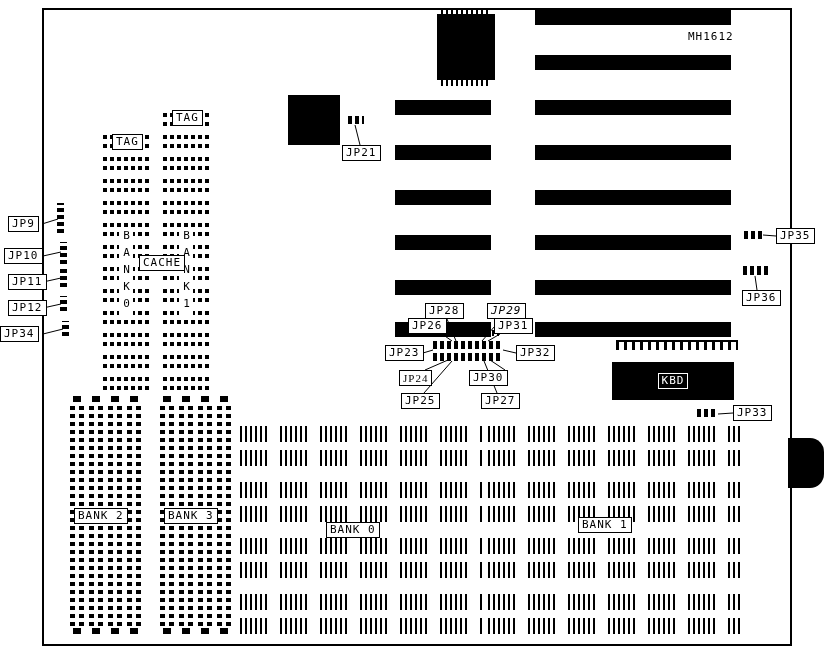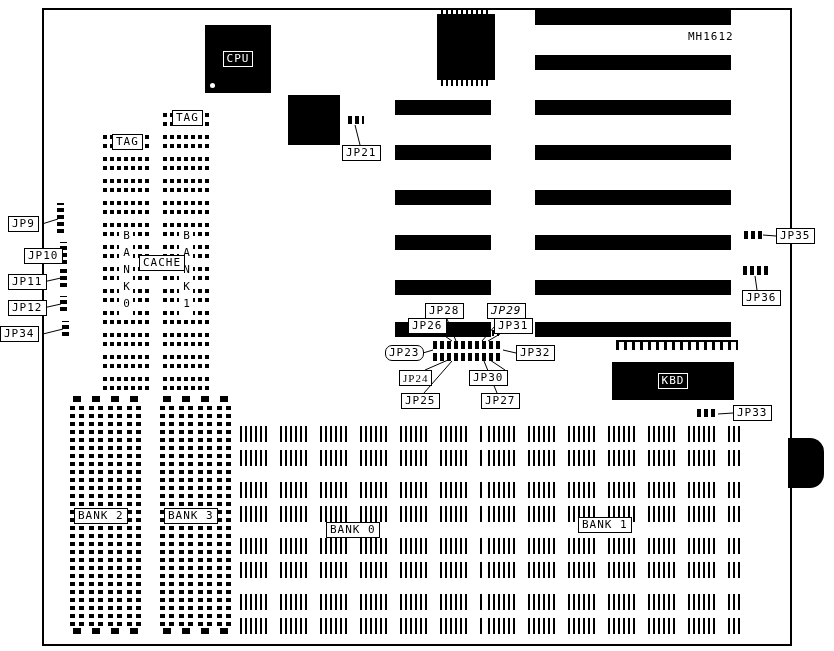--- a/index.html
+++ b/index.html
@@ -83,24 +83,20 @@
       <line x1="423" y1="353" x2="433" y2="350"></line>
       <line x1="516" y1="353" x2="503" y2="350"></line>
       <line x1="425" y1="370" x2="448" y2="360"></line>
       <line x1="505" y1="370" x2="490" y2="360"></line>
       <line x1="424" y1="393" x2="452" y2="361"></line>
       <line x1="497" y1="393" x2="484" y2="361"></line>
     </g>
   </svg>
 
 
-  <div class="blackchip cpu" style="left:205px;top:25px;width:66px;height:68px;">
-    <span class="lbl inv" style="position:static;">CPU</span>
-    <span class="pin1" style="left:5px;bottom:5px;"></span>
-  </div>
 
   <div class="blackchip" style="left:288px;top:95px;width:52px;height:50px;"></div>
 
   <div class="ticks" style="left:441px;top:8px;width:50px;height:6px;"></div>
   <div class="blackchip" style="left:437px;top:14px;width:58px;height:66px;"></div>
   <div class="ticks" style="left:441px;top:80px;width:50px;height:6px;"></div>
 
   <div class="slot" style="left:535px;top:10px;width:196px;"></div>
   <div class="slot" style="left:535px;top:55px;width:196px;"></div>
   <div class="slot" style="left:395px;top:100px;width:96px;"></div>
@@ -118,21 +114,21 @@
 
   <div class="plain" style="left:688px;top:30px;">MH1612</div>
 
   <div class="vdash" style="left:57px;top:203px;width:7px;height:30px;"></div>
   <div class="vdash" style="left:60px;top:242px;width:7px;height:22px;"></div>
   <div class="vdash" style="left:60px;top:269px;width:7px;height:18px;"></div>
   <div class="vdash" style="left:60px;top:296px;width:7px;height:15px;"></div>
   <div class="vdash" style="left:62px;top:321px;width:7px;height:15px;"></div>
 
   <div class="lbl" style="left:8px;top:216px;">JP9</div>
-  <div class="lbl" style="left:24px;top:248px;">JP10</div>
+  <div class="lbl" style="left:4px;top:248px;">JP10</div>
   <div class="lbl" style="left:8px;top:274px;">JP11</div>
   <div class="lbl" style="left:8px;top:300px;">JP12</div>
   <div class="lbl" style="left:0;top:326px;">JP34</div>
 
   <div class="hdash" style="left:348px;top:116px;width:16px;height:8px;"></div>
   <div class="lbl" style="left:342px;top:145px;">JP21</div>
 
   <div class="dipcol" style="left:103px;top:131px;height:259px;"></div>
   <div class="dipcol" style="left:163px;top:107px;height:283px;"></div>
   <div class="lbl" style="left:172px;top:110px;">TAG</div>
@@ -141,21 +137,21 @@
   <div class="vlabel" style="left:179px;top:228px;">BANK1</div>
   <div class="lbl" style="left:139px;top:255px;">CACHE</div>
 
   <div class="ticks" style="left:437px;top:330px;width:62px;height:6px;"></div>
   <div class="jgrid" style="left:433px;top:340px;width:70px;height:21px;"></div>
 
   <div class="lbl" style="left:425px;top:303px;">JP28</div>
   <div class="lbl" style="left:487px;top:303px;font-style:italic;">JP29</div>
   <div class="lbl" style="left:408px;top:318px;">JP26</div>
   <div class="lbl" style="left:494px;top:318px;">JP31</div>
-  <div class="lbl" style="left:385px;top:345px;border-radius:7px;">JP23</div>
+  <div class="lbl" style="left:385px;top:345px;">JP23</div>
   <div class="lbl" style="left:516px;top:345px;">JP32</div>
   <div class="lbl" style="left:399px;top:370px;font-family:Liberation Serif, serif;">JP24</div>
   <div class="lbl" style="left:469px;top:370px;">JP30</div>
   <div class="lbl" style="left:401px;top:393px;">JP25</div>
   <div class="lbl" style="left:481px;top:393px;">JP27</div>
 
   <div class="hdash" style="left:744px;top:231px;width:20px;height:8px;"></div>
   <div class="lbl" style="left:776px;top:228px;">JP35</div>
   <div class="hdash" style="left:743px;top:266px;width:26px;height:9px;"></div>
   <div class="lbl" style="left:742px;top:290px;">JP36</div>

